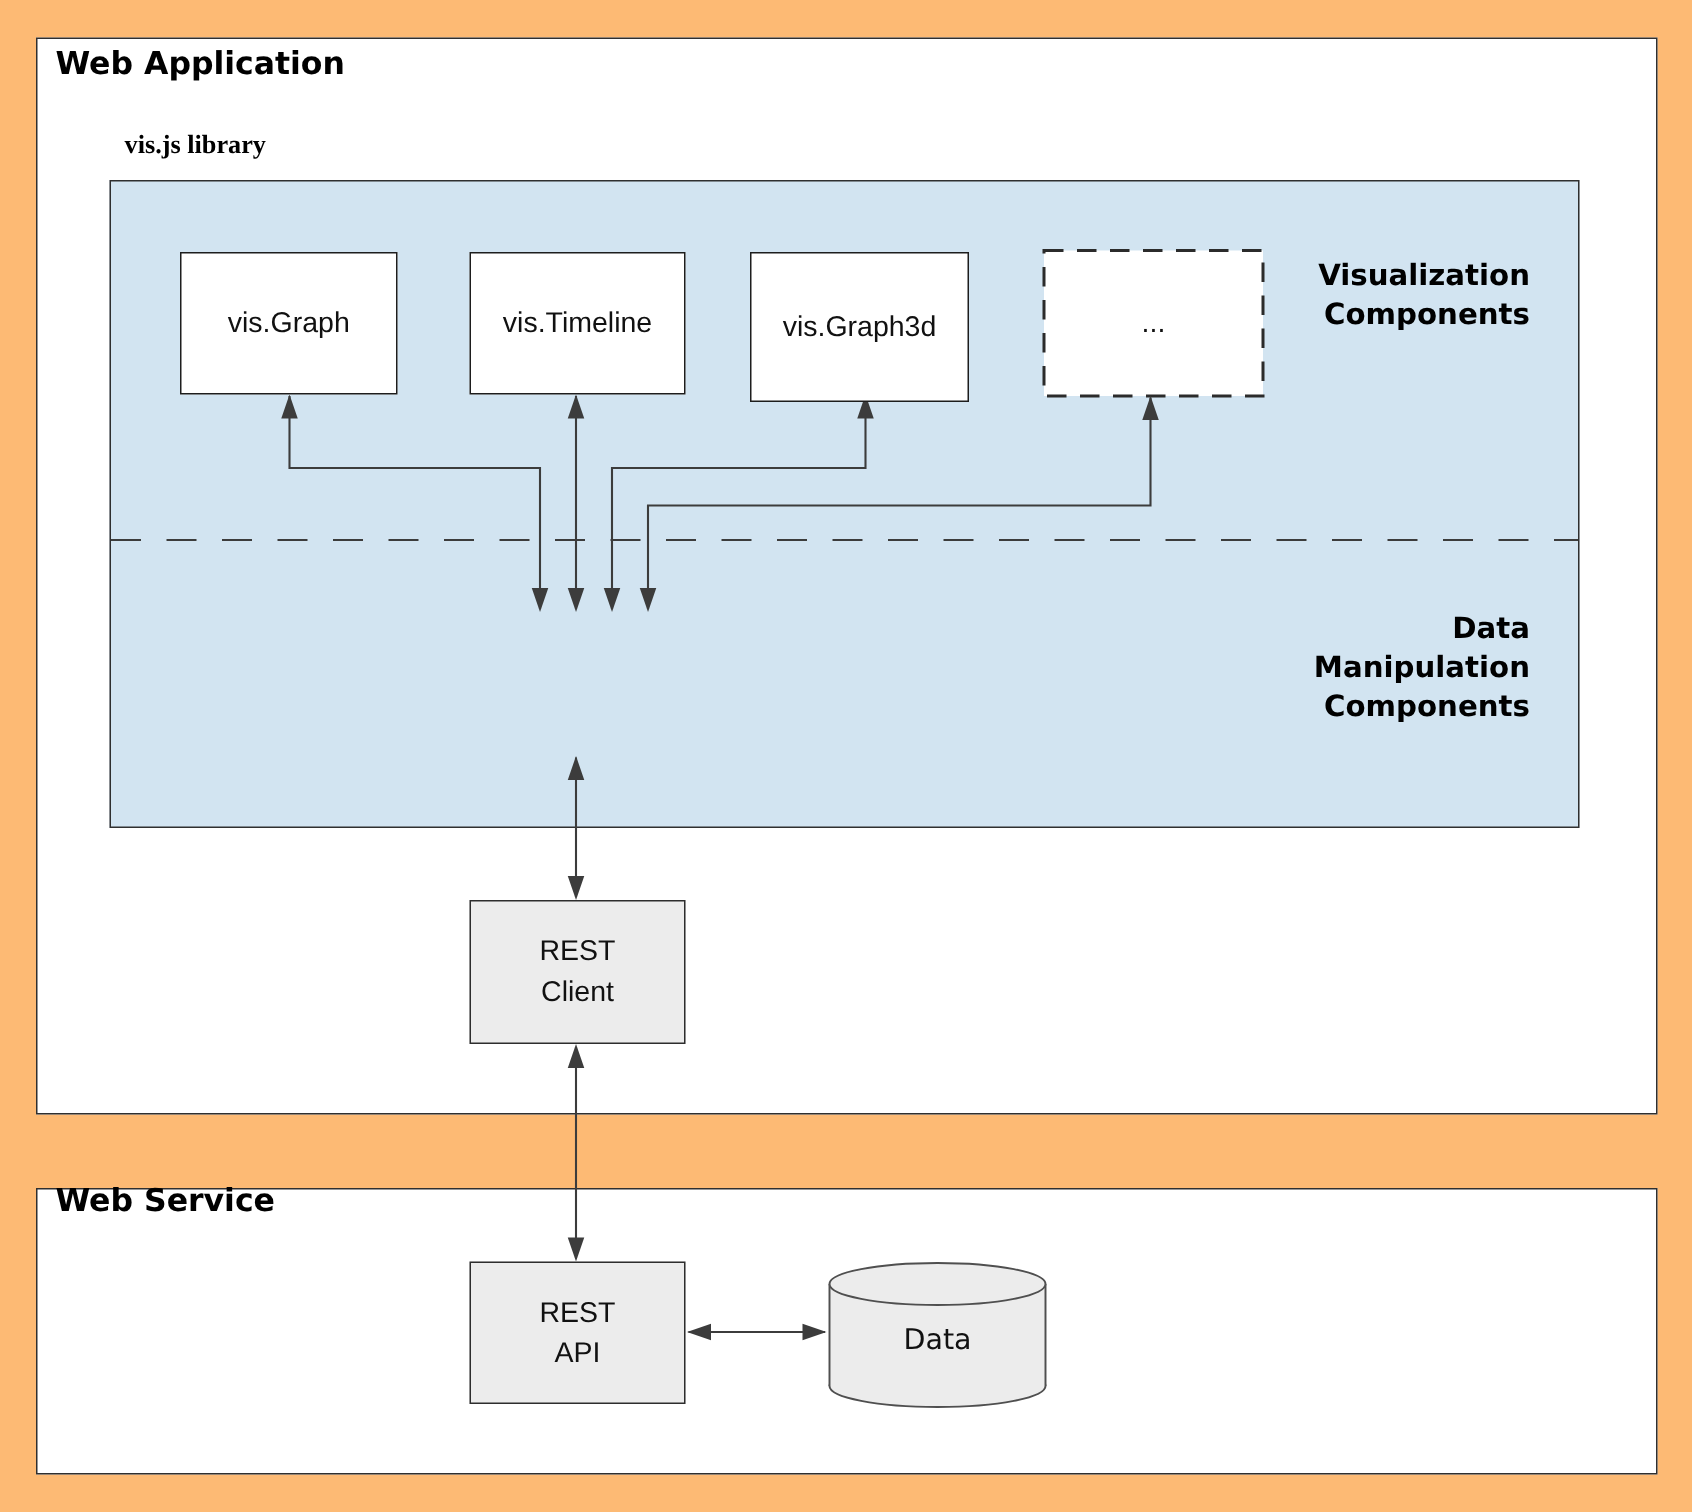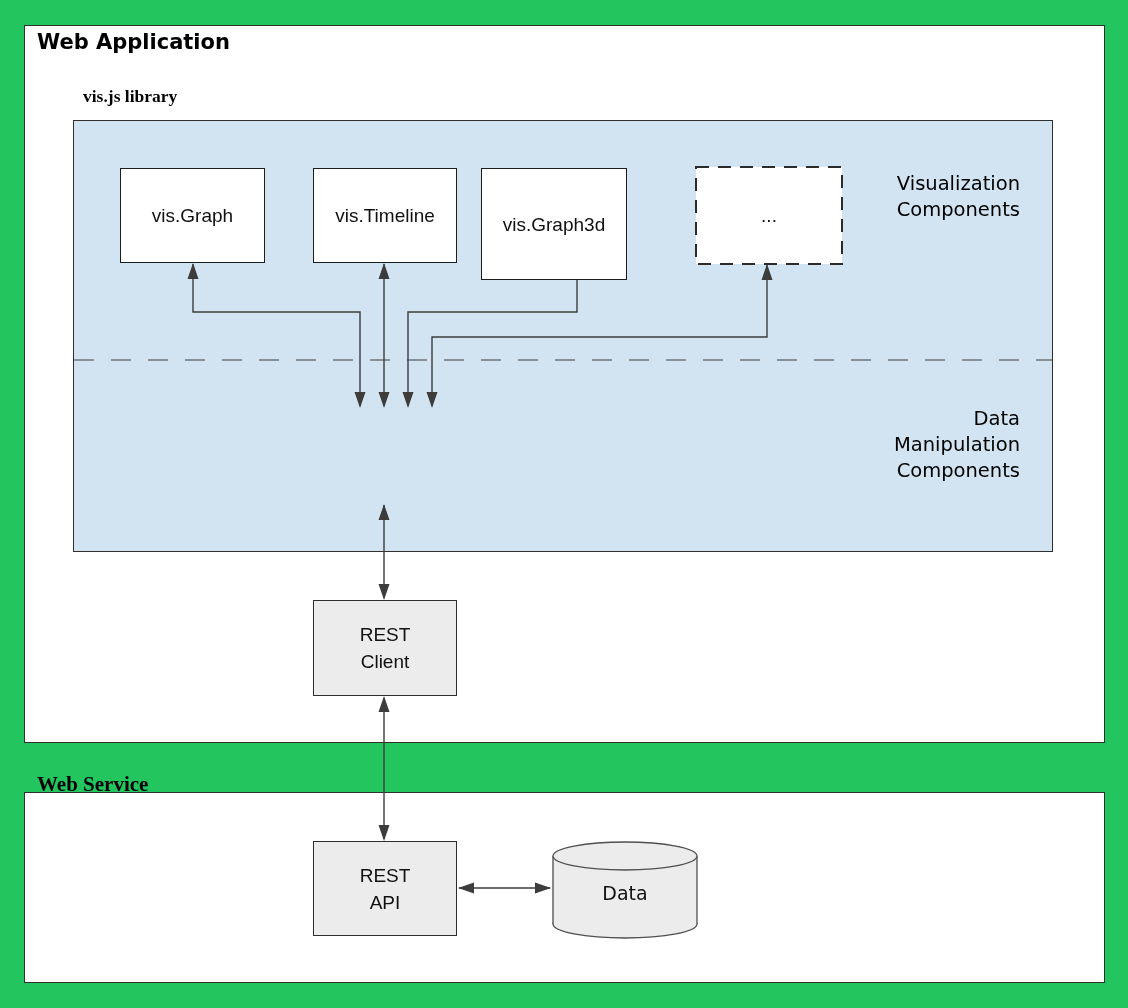--- a/index.html
+++ b/index.html
@@ -1,17 +1,17 @@
 <!DOCTYPE html>
 <html style="--c-library_fill: #d2e4f1; --c-service_fill: #ececec; --c-frame_border: #2f2f2f; --c-line: #3c3c3c;"><head>
 <meta charset="utf-8">
 <style>
   html,body{margin:0;padding:0;background:#ffffff;}
   .canvas{
-    position:relative;width:1128px;height:1008px;background:#22c55e;overflow:hidden;
+    position:relative;width:1128px;height:1008px;background:#fdba74;overflow:hidden;
     font-family:"Liberation Sans",sans-serif;color:#111;
   }
   .abs{position:absolute;box-sizing:border-box;}
   
   .frame{border:1px solid var(--c-frame_border,#2f2f2f);background:#ffffff;}
   .frame-title{
     font-family:"DejaVu Sans",sans-serif;font-weight:bold;font-size:21px;color:#000;
     white-space:nowrap;
   }
   .lib-title{
@@ -25,21 +25,21 @@
   }
   
   .node{
     display:flex;align-items:center;justify-content:center;text-align:center;
     font-size:19px;line-height:25px;white-space:pre-line;color:#111;
   }
   .node.white{background:#ffffff;border:1px solid #1d1d1d;}
   .node.gray{background:var(--c-service_fill,#ececec);border:1px solid #2d2d2d;}
   .node.ghost{background:transparent;border:none;}
   .section-label{
-    font-family:"DejaVu Sans",sans-serif;font-weight:normal;font-size:19.5px;line-height:26px;
+    font-family:"DejaVu Sans",sans-serif;font-weight:bold;font-size:19.5px;line-height:26px;
     color:#000;text-align:right;white-space:pre-line;
   }
   .data-label{
     display:flex;align-items:center;justify-content:center;
     font-family:"DejaVu Sans",sans-serif;font-size:19px;color:#111;
   }
   svg.connectors{position:absolute;left:0;top:0;pointer-events:none;}
   .conn{stroke:var(--c-line,#3c3c3c);stroke-width:1.4;fill:none;}
   .conn-dashed{stroke:var(--c-line,#3c3c3c);stroke-width:1.2;fill:none;stroke-dasharray:20 17;}
   .ah{fill:var(--c-line,#3c3c3c);stroke:none;}
@@ -49,21 +49,21 @@
 </style>
 </head>
 <body>
 
 <div class="canvas">
 
   <div class="abs frame" style="left:24px;top:25px;width:1081px;height:718px;"></div>
   <div class="abs frame" style="left:24px;top:792px;width:1081px;height:191px;"></div>
 
   <div class="abs frame-title" style="left:37px;top:30px;">Web Application</div>
-  <div class="abs frame-title" style="left:37px;top:772px;font-family:Liberation Serif, serif;">Web Service</div>
+  <div class="abs frame-title" style="left:37px;top:788px;">Web Service</div>
 
   <div class="abs lib-title" style="left:83px;top:86px;">vis.js library</div>
   <div class="abs lib-panel" style="left:73px;top:120px;width:980px;height:432px;"></div>
 
   <svg class="connectors" width="1128" height="1008" viewBox="0 0 1128 1008">
 
     <path class="conn-dashed" d="M74 360 H1052"></path>
 
     <rect class="dashed-rect" x="696" y="167" width="146" height="97"></rect>
 
@@ -105,21 +105,21 @@
       <ellipse class="cyl" cx="625" cy="856" rx="72" ry="14"></ellipse>
     </g>
   </svg>
 
   <div class="abs node white" style="left:313px;top:168px;width:144px;height:95px;">
     <span>vis.Timeline</span>
   </div>
   <div class="abs node white" style="left:120px;top:168px;width:145px;height:95px;">
     <span>vis.Graph</span>
   </div>
-  <div class="abs node white" style="left:481px;top:168px;width:146px;height:112px;text-align:right;">
+  <div class="abs node white" style="left:500px;top:168px;width:146px;height:100px;text-align:right;">
     <span>vis.Graph3d</span>
   </div>
   <div class="abs node ghost" style="left:696px;top:167px;width:146px;height:97px;">
     <span>...</span>
   </div>
 
   <div class="abs section-label" style="left:820px;top:171px;width:200px;">Visualization
 Components</div>
   <div class="abs section-label" style="left:820px;top:406px;width:200px;">Data
 Manipulation

